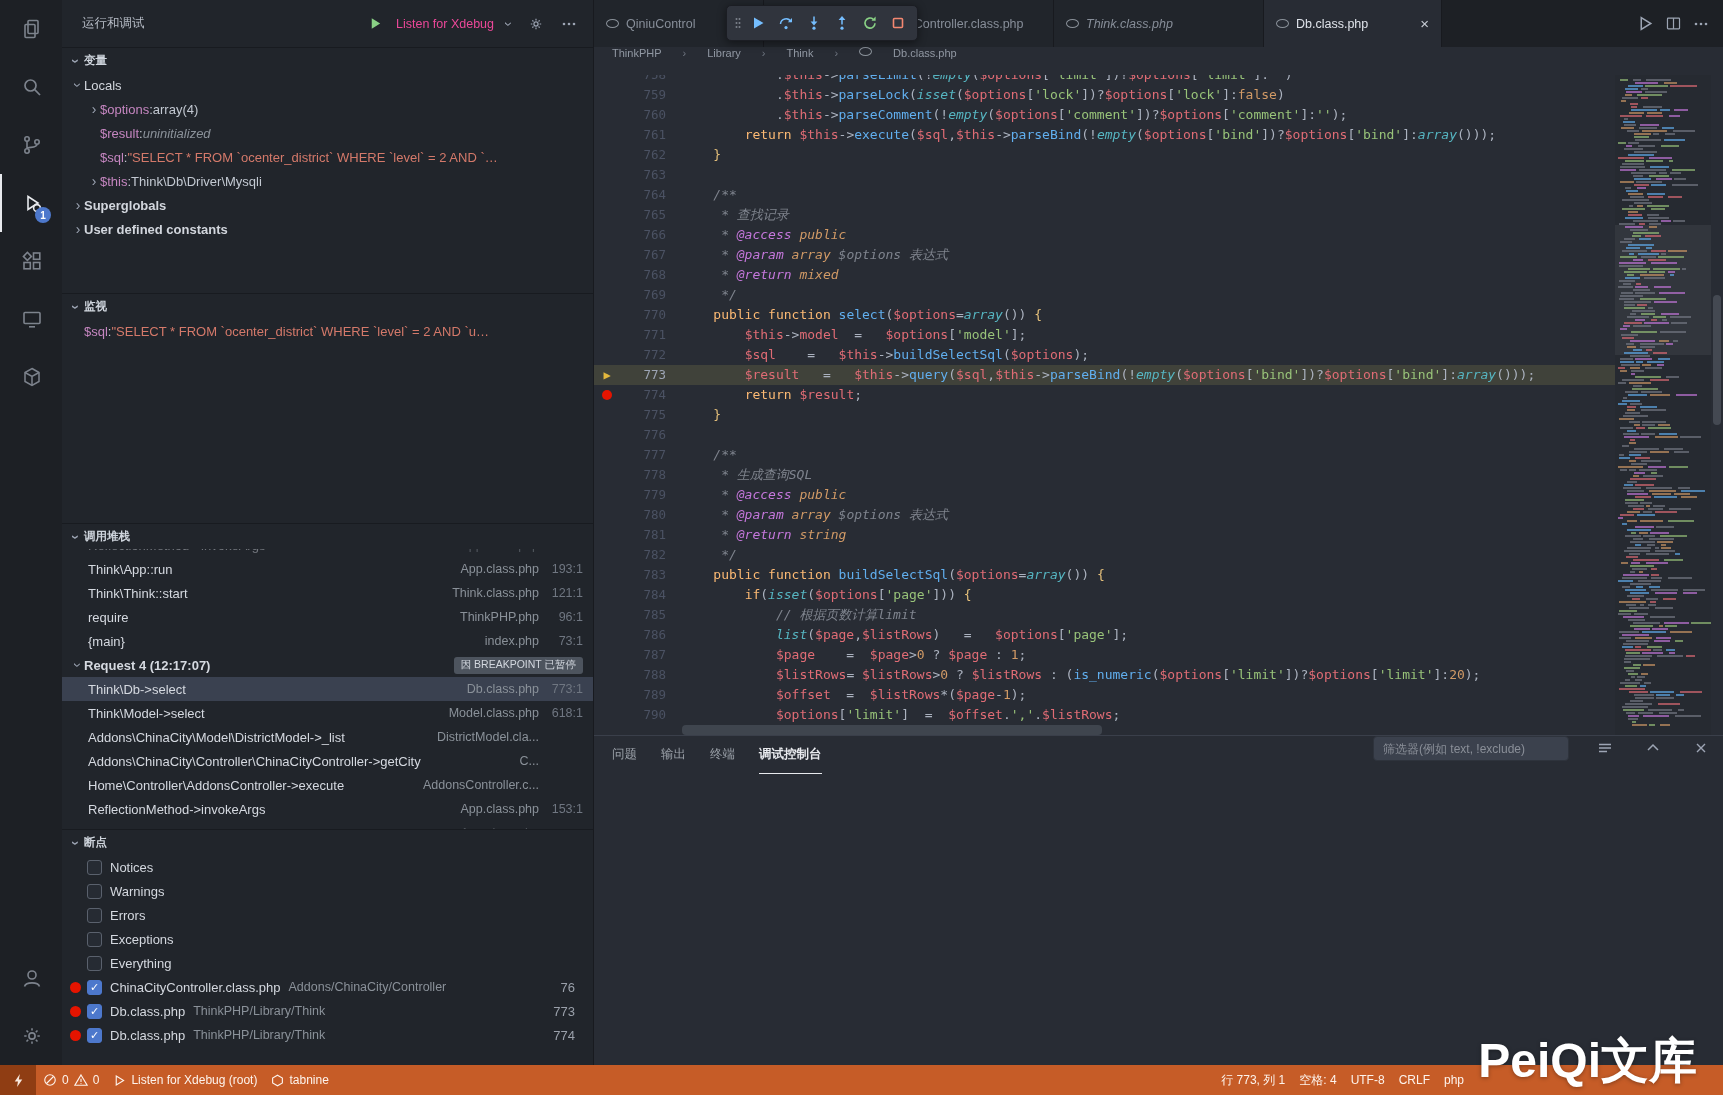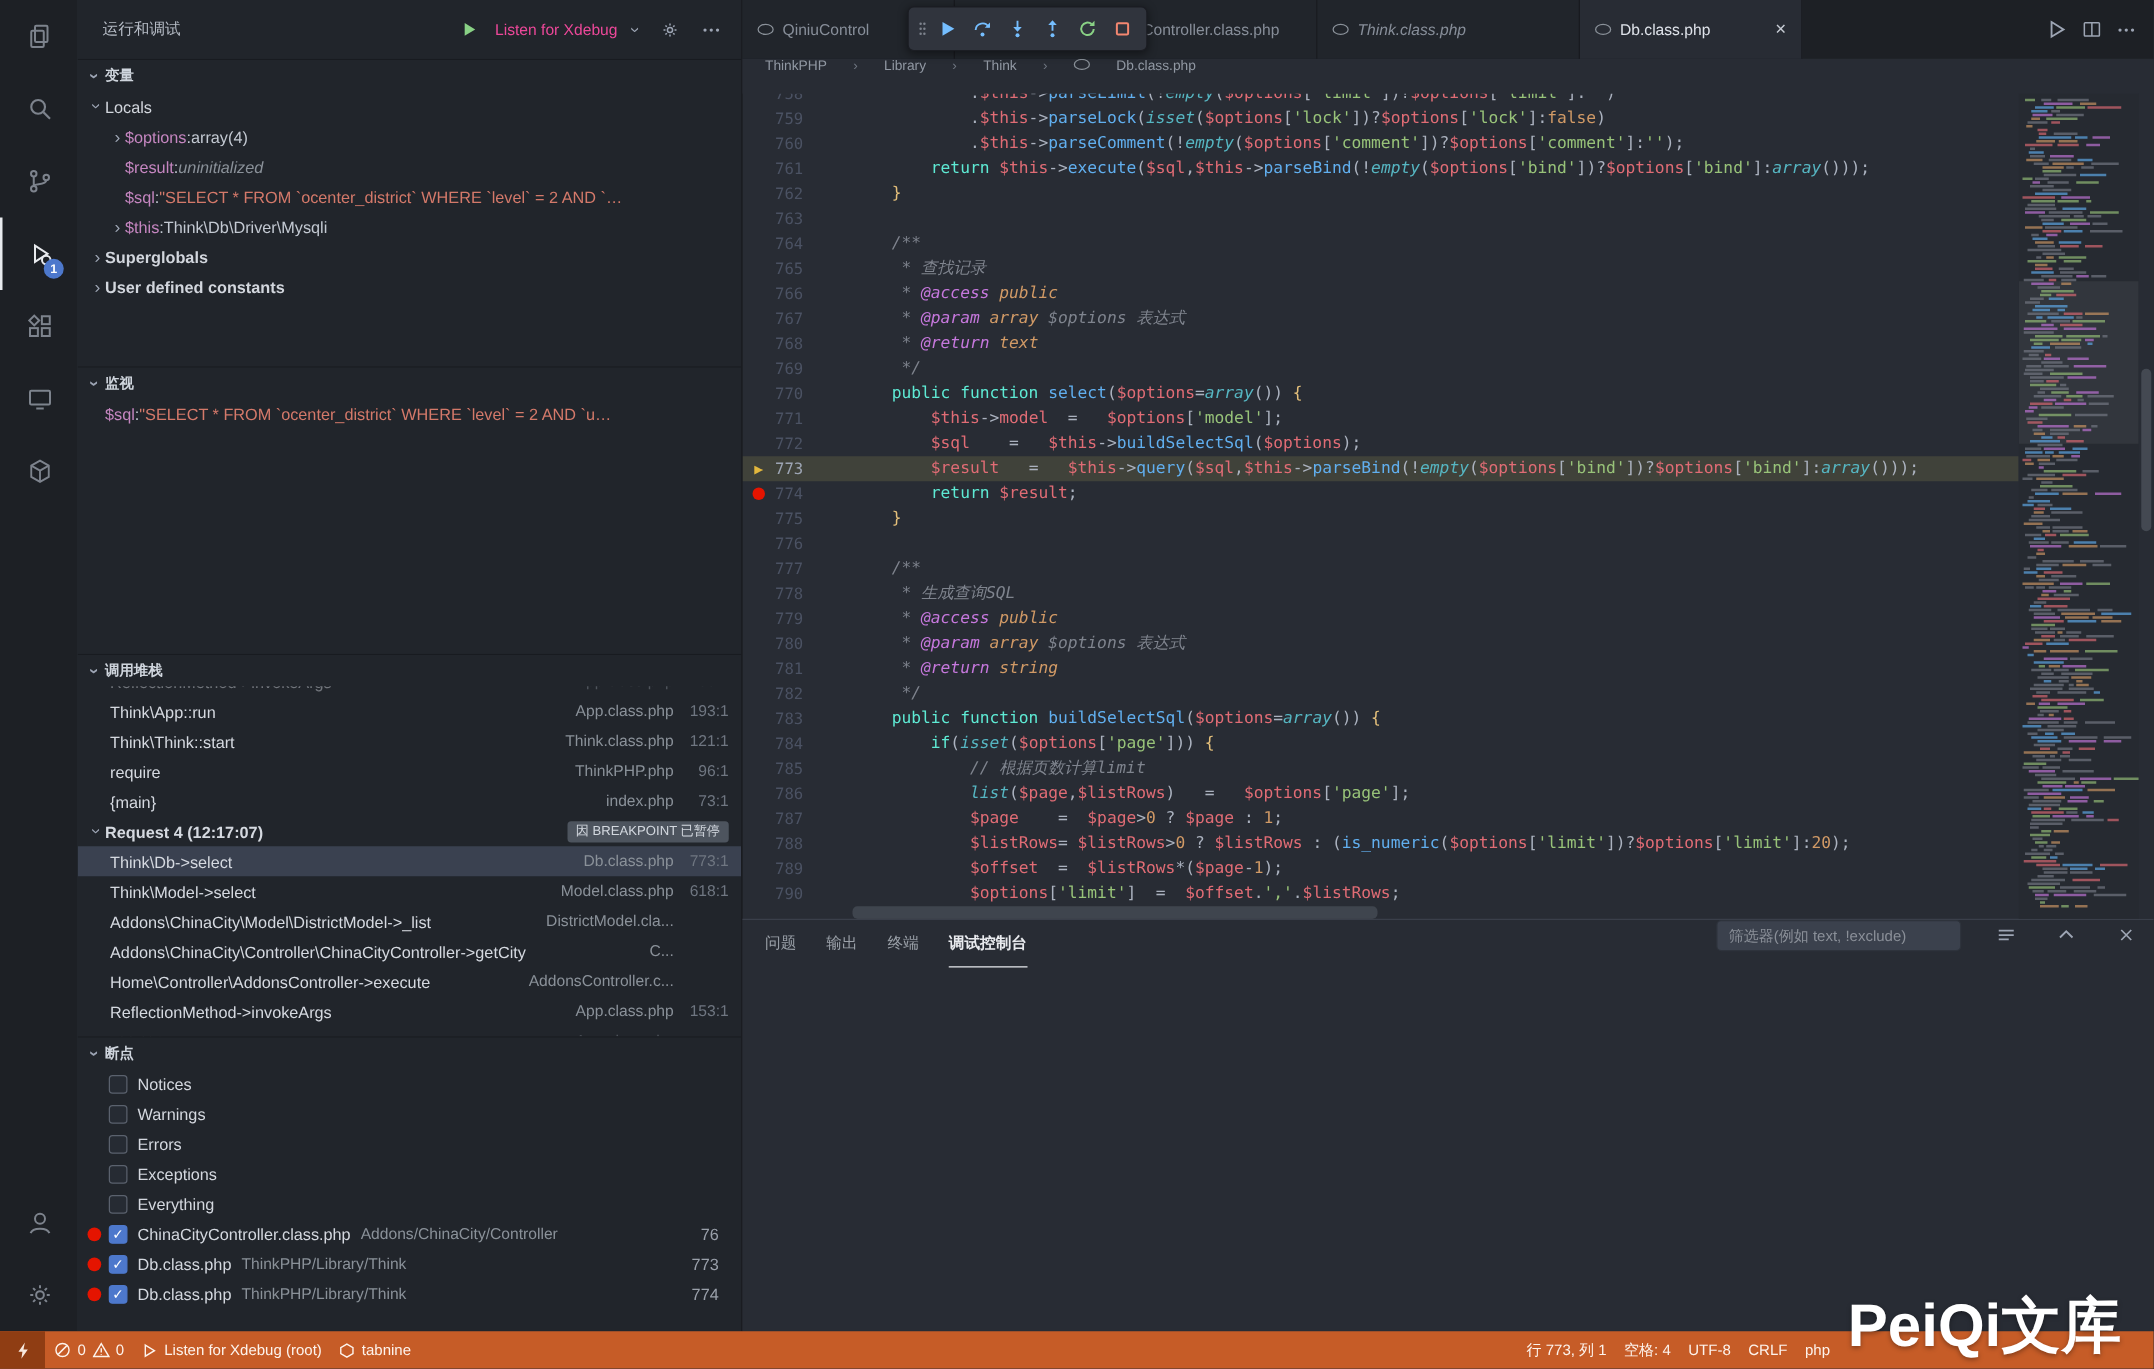--- a/index.html
+++ b/index.html
@@ -72,25 +72,25 @@
 
 .code-zone{height:660px;display:flex;min-height:0;position:relative;flex-shrink:0}
 .code-scroll{flex:1;overflow:hidden;min-width:0}
 .code{margin-top:-10px;font-family:"DejaVu Sans Mono","Liberation Mono",monospace;font-size:13px;line-height:20px}
 .cl{display:flex;height:20px;white-space:pre}
 .cl.cur{background:rgba(229,220,100,.13)}
 .gut{width:88px;flex-shrink:0;display:flex;align-items:center}
 .mk{width:26px;text-align:center;font-size:11px;line-height:20px}
 .mk.arrow{color:#e2b73d;font-size:12px}
 .mk.bp::before{content:"";display:block;width:10px;height:10px;border-radius:50%;background:#e51400;margin:0 auto}
-.ln{flex:1;color:#4b5263;padding-right:16px;font-size:12.5px}
+.ln{flex:1;text-align:right;color:#4b5263;padding-right:16px;font-size:12.5px}
 .cur .ln{color:#9da5b4}
 .txt{white-space:pre}
 .tk-d{color:#abb2bf}
-.tk-k{color:#5eead4}
+.tk-k{color:#fdba74}
 .tk-f{color:#61afef}
 .tk-v{color:#e06c75}
 .tk-s{color:#98c379}
 .tk-n{color:#d19a66}
 .tk-c{color:#7f848e;font-style:italic}
 .tk-ct{color:#c678dd;font-style:italic}
 .tk-cy{color:#d19a66;font-style:italic}
 .tk-b{color:#56b6c2;font-style:italic}
 .tk-br{color:#e5c07b}
 .minimap{width:96px;flex-shrink:0;background:#262a31;padding-top:4px;overflow:hidden;position:relative}
@@ -519,21 +519,21 @@
             <div class="cl"><span class="gut"><span class="mk"></span><span class="ln">758</span></span><span class="txt"><span class="tk-d">            .</span><span class="tk-v">$this</span><span class="tk-d">-&gt;</span><span class="tk-f">parseLimit</span><span class="tk-d">(!</span><span class="tk-b">empty</span><span class="tk-d">(</span><span class="tk-v">$options</span><span class="tk-d">[</span><span class="tk-s">'limit'</span><span class="tk-d">])?</span><span class="tk-v">$options</span><span class="tk-d">[</span><span class="tk-s">'limit'</span><span class="tk-d">]:</span><span class="tk-s">''</span><span class="tk-d">)</span></span></div>
             <div class="cl"><span class="gut"><span class="mk"></span><span class="ln">759</span></span><span class="txt"><span class="tk-d">            .</span><span class="tk-v">$this</span><span class="tk-d">-&gt;</span><span class="tk-f">parseLock</span><span class="tk-d">(</span><span class="tk-b">isset</span><span class="tk-d">(</span><span class="tk-v">$options</span><span class="tk-d">[</span><span class="tk-s">'lock'</span><span class="tk-d">])?</span><span class="tk-v">$options</span><span class="tk-d">[</span><span class="tk-s">'lock'</span><span class="tk-d">]:</span><span class="tk-n">false</span><span class="tk-d">)</span></span></div>
             <div class="cl"><span class="gut"><span class="mk"></span><span class="ln">760</span></span><span class="txt"><span class="tk-d">            .</span><span class="tk-v">$this</span><span class="tk-d">-&gt;</span><span class="tk-f">parseComment</span><span class="tk-d">(!</span><span class="tk-b">empty</span><span class="tk-d">(</span><span class="tk-v">$options</span><span class="tk-d">[</span><span class="tk-s">'comment'</span><span class="tk-d">])?</span><span class="tk-v">$options</span><span class="tk-d">[</span><span class="tk-s">'comment'</span><span class="tk-d">]:</span><span class="tk-s">''</span><span class="tk-d">);</span></span></div>
             <div class="cl"><span class="gut"><span class="mk"></span><span class="ln">761</span></span><span class="txt"><span class="tk-d">        </span><span class="tk-k">return</span><span class="tk-d"> </span><span class="tk-v">$this</span><span class="tk-d">-&gt;</span><span class="tk-f">execute</span><span class="tk-d">(</span><span class="tk-v">$sql</span><span class="tk-d">,</span><span class="tk-v">$this</span><span class="tk-d">-&gt;</span><span class="tk-f">parseBind</span><span class="tk-d">(!</span><span class="tk-b">empty</span><span class="tk-d">(</span><span class="tk-v">$options</span><span class="tk-d">[</span><span class="tk-s">'bind'</span><span class="tk-d">])?</span><span class="tk-v">$options</span><span class="tk-d">[</span><span class="tk-s">'bind'</span><span class="tk-d">]:</span><span class="tk-b">array</span><span class="tk-d">()));</span></span></div>
             <div class="cl"><span class="gut"><span class="mk"></span><span class="ln">762</span></span><span class="txt"><span class="tk-br">    }</span></span></div>
             <div class="cl"><span class="gut"><span class="mk"></span><span class="ln">763</span></span><span class="txt"></span></div>
             <div class="cl"><span class="gut"><span class="mk"></span><span class="ln">764</span></span><span class="txt"><span class="tk-c">    /**</span></span></div>
             <div class="cl"><span class="gut"><span class="mk"></span><span class="ln">765</span></span><span class="txt"><span class="tk-c">     * 查找记录</span></span></div>
             <div class="cl"><span class="gut"><span class="mk"></span><span class="ln">766</span></span><span class="txt"><span class="tk-c">     * </span><span class="tk-ct">@access</span><span class="tk-c"> </span><span class="tk-cy">public</span></span></div>
             <div class="cl"><span class="gut"><span class="mk"></span><span class="ln">767</span></span><span class="txt"><span class="tk-c">     * </span><span class="tk-ct">@param</span><span class="tk-c"> </span><span class="tk-cy">array</span><span class="tk-c"> $options 表达式</span></span></div>
-            <div class="cl"><span class="gut"><span class="mk"></span><span class="ln">768</span></span><span class="txt"><span class="tk-c">     * </span><span class="tk-ct">@return</span><span class="tk-c"> </span><span class="tk-cy">text</span></span></div>
+            <div class="cl"><span class="gut"><span class="mk"></span><span class="ln">768</span></span><span class="txt"><span class="tk-c">     * </span><span class="tk-ct">@return</span><span class="tk-c"> </span><span class="tk-cy">mixed</span></span></div>
             <div class="cl"><span class="gut"><span class="mk"></span><span class="ln">769</span></span><span class="txt"><span class="tk-c">     */</span></span></div>
             <div class="cl"><span class="gut"><span class="mk"></span><span class="ln">770</span></span><span class="txt"><span class="tk-d">    </span><span class="tk-k">public</span><span class="tk-d"> </span><span class="tk-k">function</span><span class="tk-d"> </span><span class="tk-f">select</span><span class="tk-d">(</span><span class="tk-v">$options</span><span class="tk-d">=</span><span class="tk-b">array</span><span class="tk-d">()) </span><span class="tk-br">{</span></span></div>
             <div class="cl"><span class="gut"><span class="mk"></span><span class="ln">771</span></span><span class="txt"><span class="tk-d">        </span><span class="tk-v">$this</span><span class="tk-d">-&gt;</span><span class="tk-v">model</span><span class="tk-d">  =   </span><span class="tk-v">$options</span><span class="tk-d">[</span><span class="tk-s">'model'</span><span class="tk-d">];</span></span></div>
             <div class="cl"><span class="gut"><span class="mk"></span><span class="ln">772</span></span><span class="txt"><span class="tk-d">        </span><span class="tk-v">$sql</span><span class="tk-d">    =   </span><span class="tk-v">$this</span><span class="tk-d">-&gt;</span><span class="tk-f">buildSelectSql</span><span class="tk-d">(</span><span class="tk-v">$options</span><span class="tk-d">);</span></span></div>
             <div class="cl cur"><span class="gut"><span class="mk arrow">▶</span><span class="ln">773</span></span><span class="txt"><span class="tk-d">        </span><span class="tk-v">$result</span><span class="tk-d">   =   </span><span class="tk-v">$this</span><span class="tk-d">-&gt;</span><span class="tk-f">query</span><span class="tk-d">(</span><span class="tk-v">$sql</span><span class="tk-d">,</span><span class="tk-v">$this</span><span class="tk-d">-&gt;</span><span class="tk-f">parseBind</span><span class="tk-d">(!</span><span class="tk-b">empty</span><span class="tk-d">(</span><span class="tk-v">$options</span><span class="tk-d">[</span><span class="tk-s">'bind'</span><span class="tk-d">])?</span><span class="tk-v">$options</span><span class="tk-d">[</span><span class="tk-s">'bind'</span><span class="tk-d">]:</span><span class="tk-b">array</span><span class="tk-d">()));</span></span></div>
             <div class="cl"><span class="gut"><span class="mk bp"></span><span class="ln">774</span></span><span class="txt"><span class="tk-d">        </span><span class="tk-k">return</span><span class="tk-d"> </span><span class="tk-v">$result</span><span class="tk-d">;</span></span></div>
             <div class="cl"><span class="gut"><span class="mk"></span><span class="ln">775</span></span><span class="txt"><span class="tk-br">    }</span></span></div>
             <div class="cl"><span class="gut"><span class="mk"></span><span class="ln">776</span></span><span class="txt"></span></div>
             <div class="cl"><span class="gut"><span class="mk"></span><span class="ln">777</span></span><span class="txt"><span class="tk-c">    /**</span></span></div>
             <div class="cl"><span class="gut"><span class="mk"></span><span class="ln">778</span></span><span class="txt"><span class="tk-c">     * 生成查询SQL</span></span></div>

